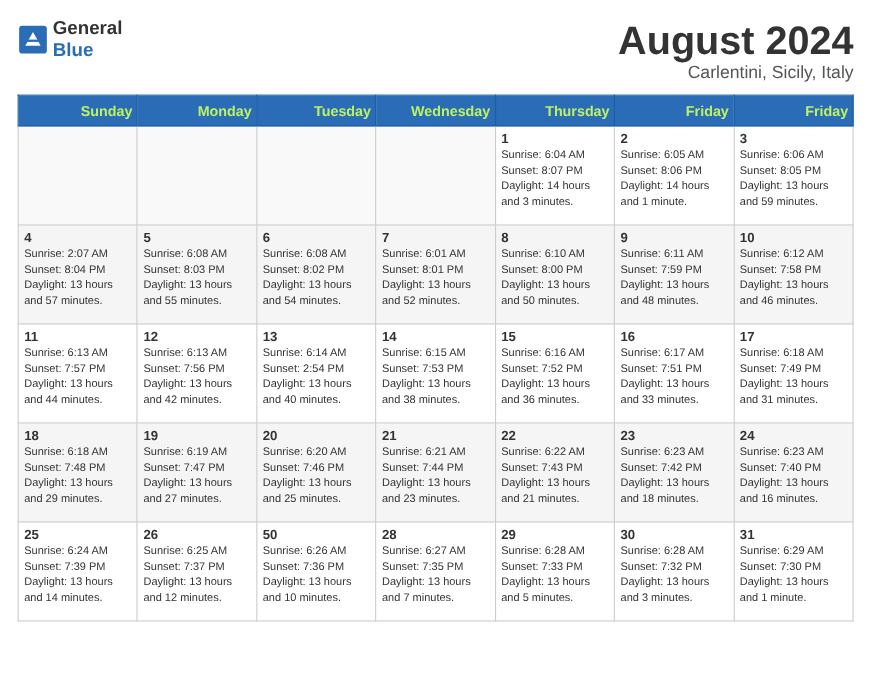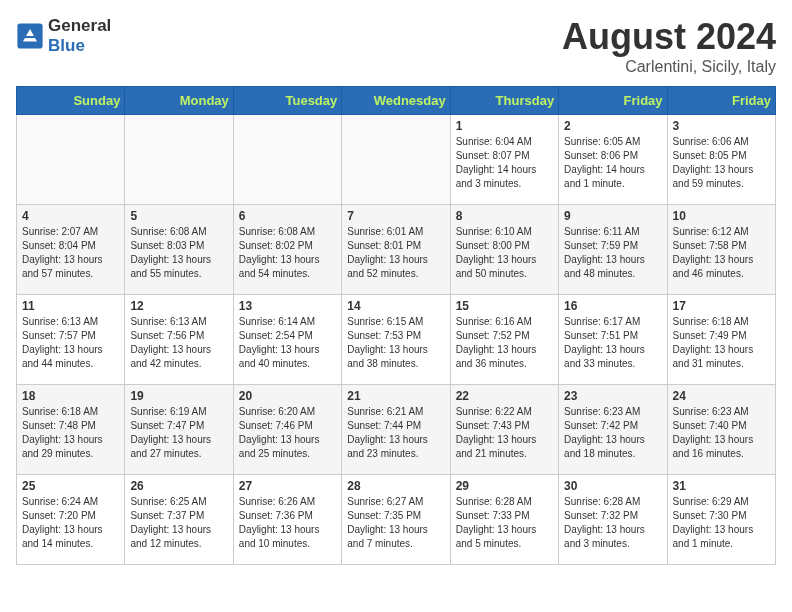--- a/index.html
+++ b/index.html
@@ -291,33 +291,33 @@
           <div class="day-info" style="white-space: pre-line;">Sunrise: 6:23 AM
 Sunset: 7:40 PM
 Daylight: 13 hours
 and 16 minutes.</div>
         </td>
       </tr>
       <tr>
         <td>
           <div class="day-number">25</div>
           <div class="day-info" style="white-space: pre-line;">Sunrise: 6:24 AM
-Sunset: 7:20 PM
+Sunset: 7:39 PM
 Daylight: 13 hours
 and 14 minutes.</div>
         </td>
         <td>
           <div class="day-number">26</div>
           <div class="day-info" style="white-space: pre-line;">Sunrise: 6:25 AM
 Sunset: 7:37 PM
 Daylight: 13 hours
 and 12 minutes.</div>
         </td>
         <td>
-          <div class="day-number">27</div>
+          <div class="day-number">50</div>
           <div class="day-info" style="white-space: pre-line;">Sunrise: 6:26 AM
 Sunset: 7:36 PM
 Daylight: 13 hours
 and 10 minutes.</div>
         </td>
         <td>
           <div class="day-number">28</div>
           <div class="day-info" style="white-space: pre-line;">Sunrise: 6:27 AM
 Sunset: 7:35 PM
 Daylight: 13 hours

